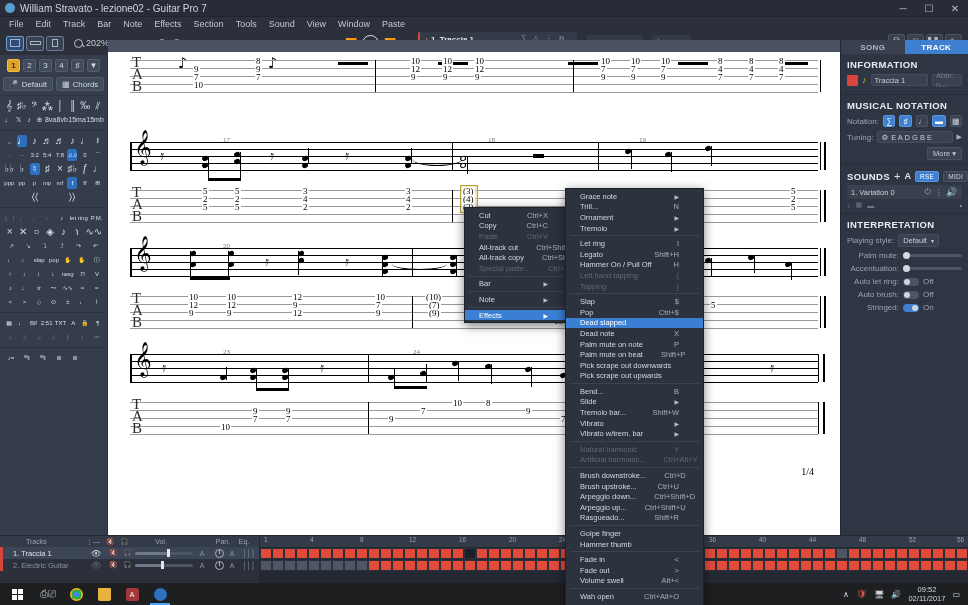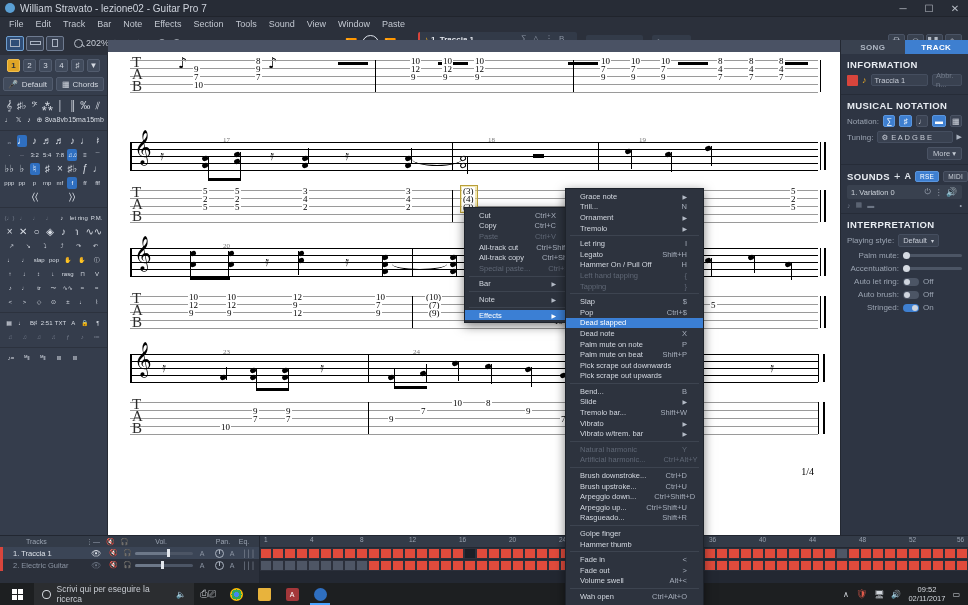--- a/index.html
+++ b/index.html
@@ -283,21 +283,21 @@
   .tb-app.active:after{content:"";position:absolute;bottom:0;left:4px;right:4px;height:2px;background:#4aa3ff;}
   .tray { margin-left:auto; display:flex; align-items:center; gap:7px; padding-right:8px; font-size:8px; color:#d3d7dd;}
   .tray .clock { text-align:center; line-height:9px; font-size:7.5px; }
 
   
   .ctxmenu {
     position:absolute; background:#2d333e; border:1px solid #1e232b;
     box-shadow:0 3px 10px rgba(0,0,0,.5); padding:2px 0; z-index:50;
   }
   .ctxitem {
-    display:flex; align-items:center; height:10.6px; padding:0 16px 0 14px;
+    display:flex; align-items:center; height:10.6px; padding:0 24px 0 14px;
     font-size:7.5px; color:#d2d7df; white-space:nowrap; position:relative;
   }
   .ctxitem .sc { margin-left:auto; color:#a5adba; font-size:7.5px; padding-left:18px;}
   .ctxitem.disabled { color:#5f6775; }
   .ctxitem.disabled .sc { color:#5f6775; }
   .ctxitem.sel { background:#3b7fd4; color:#fff; }
   .ctxitem.sel .sc { color:#fff; }
   .ctxitem .arrow {
     margin-left:auto; font-size:6px; color:#b4bbc6; padding-left:14px;
   }
@@ -1403,25 +1403,20 @@
     <div class="ctxitem">
       <span>Wah close</span>
       <span class="sc">Ctrl+Alt+C</span>
     </div>
   </div>
 
   <div class="taskbar">
     <div class="tb-start">
         <i></i>
       </div>
-    <div class="tb-search">
-      <span class="circ"></span>
-      <span>Scrivi qui per eseguire la ricerca</span>
-      <span style="margin-left:auto;font-size:8px;">🔈</span>
-    </div>
     <div class="tb-task">⎙⎚</div>
     <div class="tb-app">
       <span class="sq" style="background:radial-gradient(circle at 50% 50%,#4285f4 0 30%,#34a853 30% 55%,#fbbc05 55% 78%,#ea4335 78%);border-radius:50%;"></span>
     </div>
     <div class="tb-app">
       <span class="sq" style="background:#e8b33c;border-radius:1px 1px 2px 2px;"></span>
     </div>
     <div class="tb-app">
       <span class="sq" style="background:#a4373a;color:#fff;font-size:7px;display:flex;align-items:center;justify-content:center;">A</span>
     </div>

